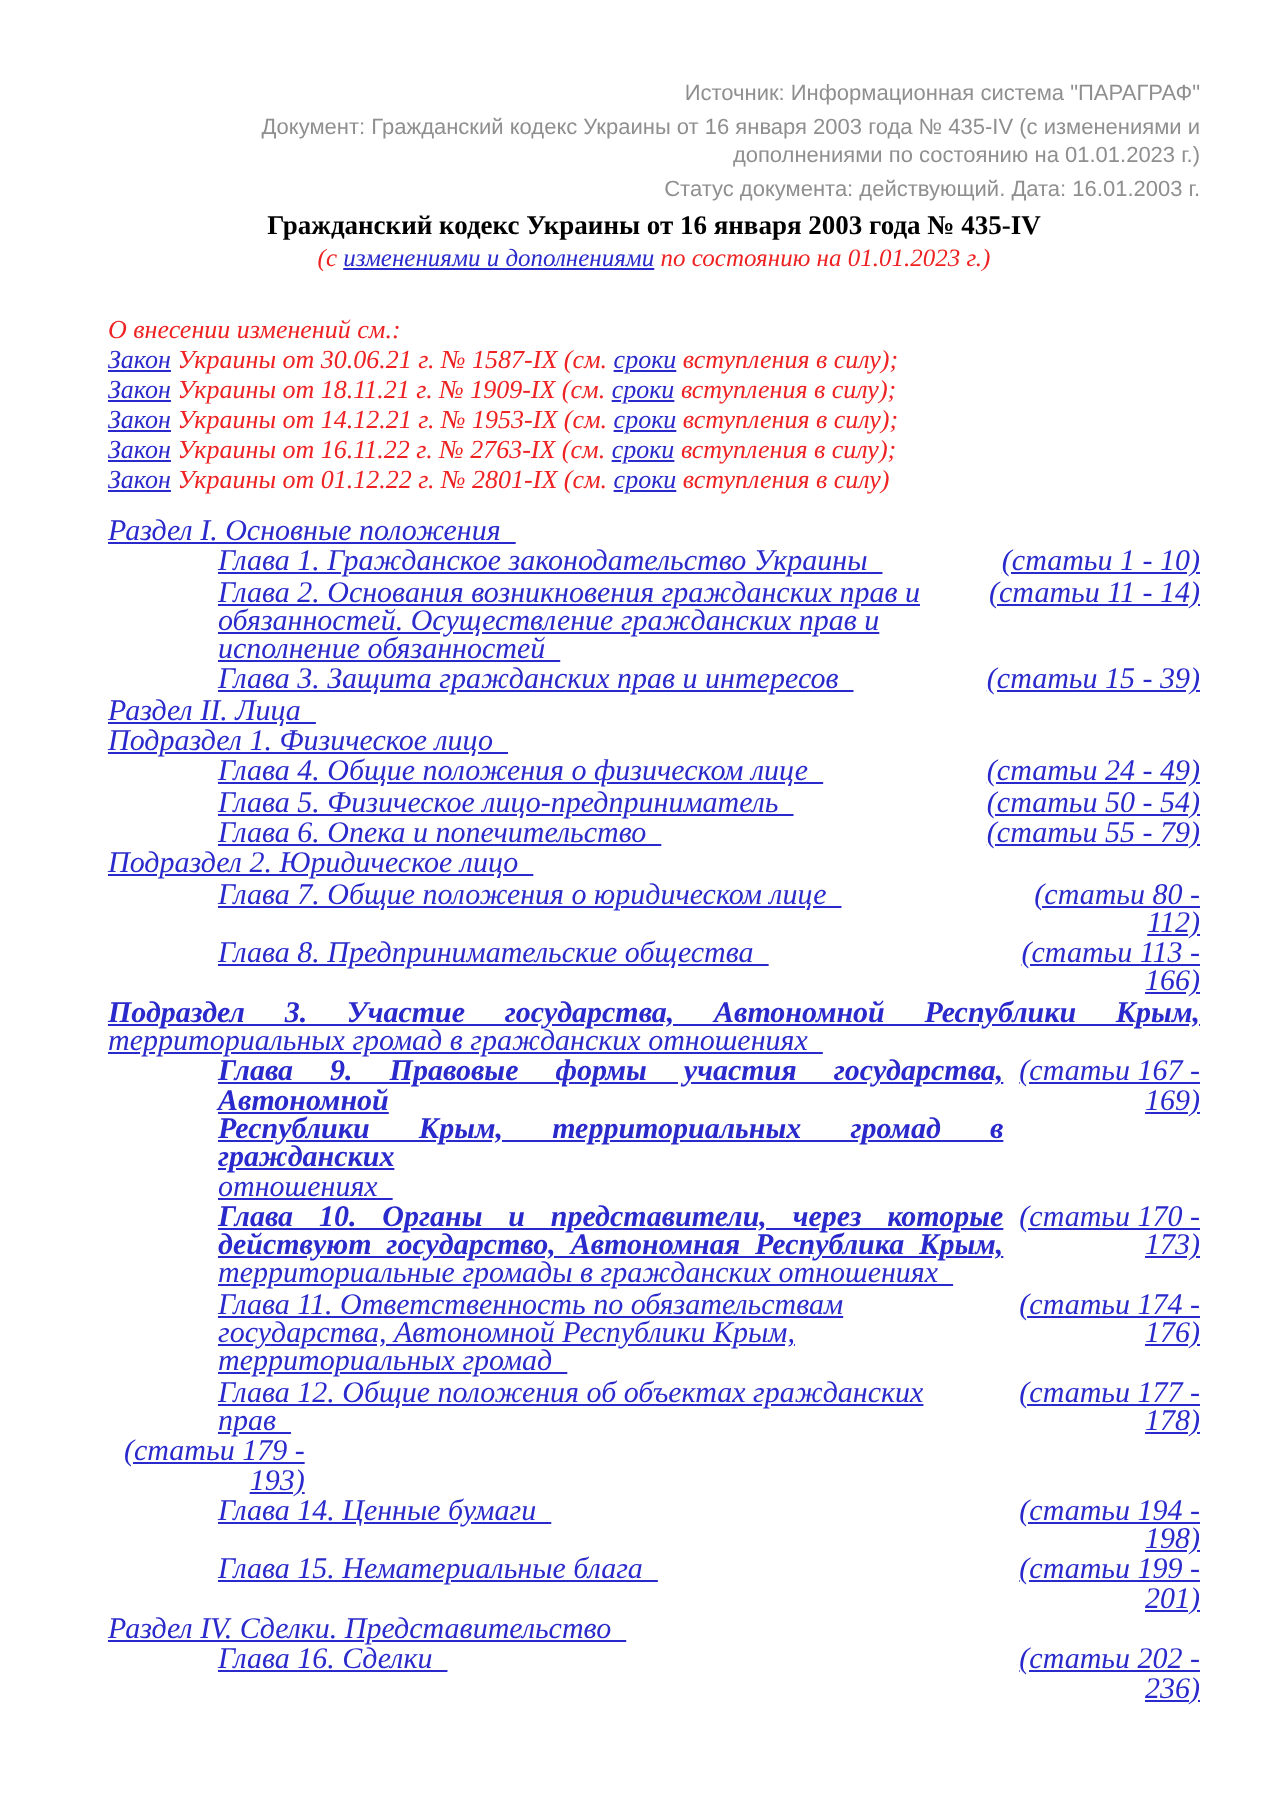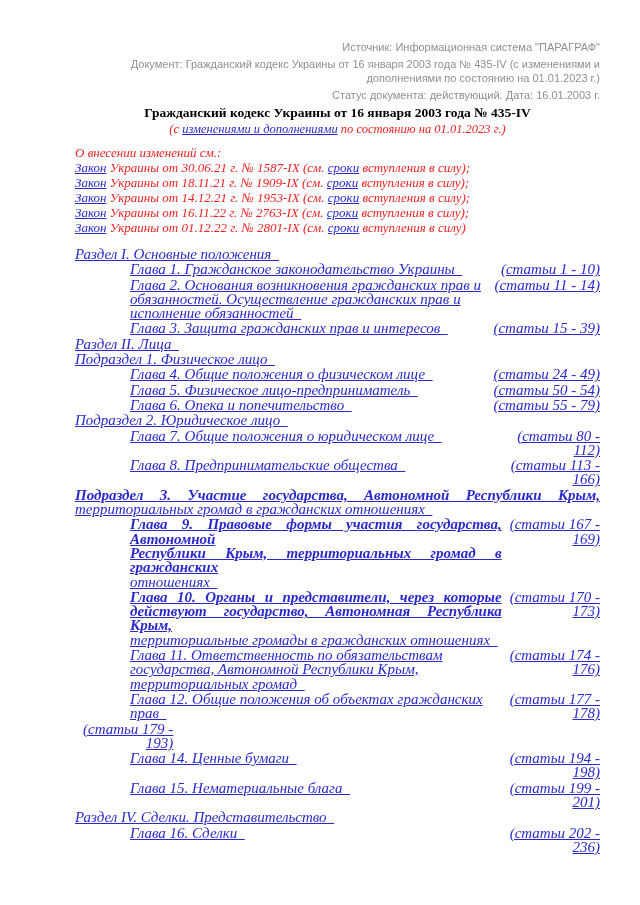--- a/index.html
+++ b/index.html
@@ -8,21 +8,21 @@
     --gray:#8f8f8f;
     --text:#000000;
     --bg:#ffffff;
   }
   html,body{margin:0;padding:0;}
   body{background:var(--bg);}
   .page{
     position:relative;
     width:640px;height:905px;
     box-sizing:border-box;
-    padding:40px 40px 0 75px;
+    padding:40px 40px 0 54px;
     overflow:hidden;
     background:var(--bg);
     font-family:"Liberation Serif", serif;
     color:var(--text);
   }
   
   .meta{
     font-family:"Liberation Sans", sans-serif;
     color:var(--gray);
     font-size:11px;line-height:14px;
@@ -38,21 +38,21 @@
   .doc-subtitle{
     margin-top:1px;
     font-size:12.5px;line-height:15px;
     font-style:italic;text-align:center;
     color:var(--red);
   }
   a{color:var(--link);text-decoration:underline;cursor:pointer;}
   .doc-subtitle a{font-style:italic;}
   
   .amendments{
-    margin-top:8px;
+    margin-top:20px;
     font-size:13px;line-height:15px;
     font-style:italic;color:var(--red);
   }
   .law-line a{white-space:nowrap;}
   
   .toc{
     margin-top:12px;
     font-size:15px;line-height:14.3px;
     font-style:italic;
   }

